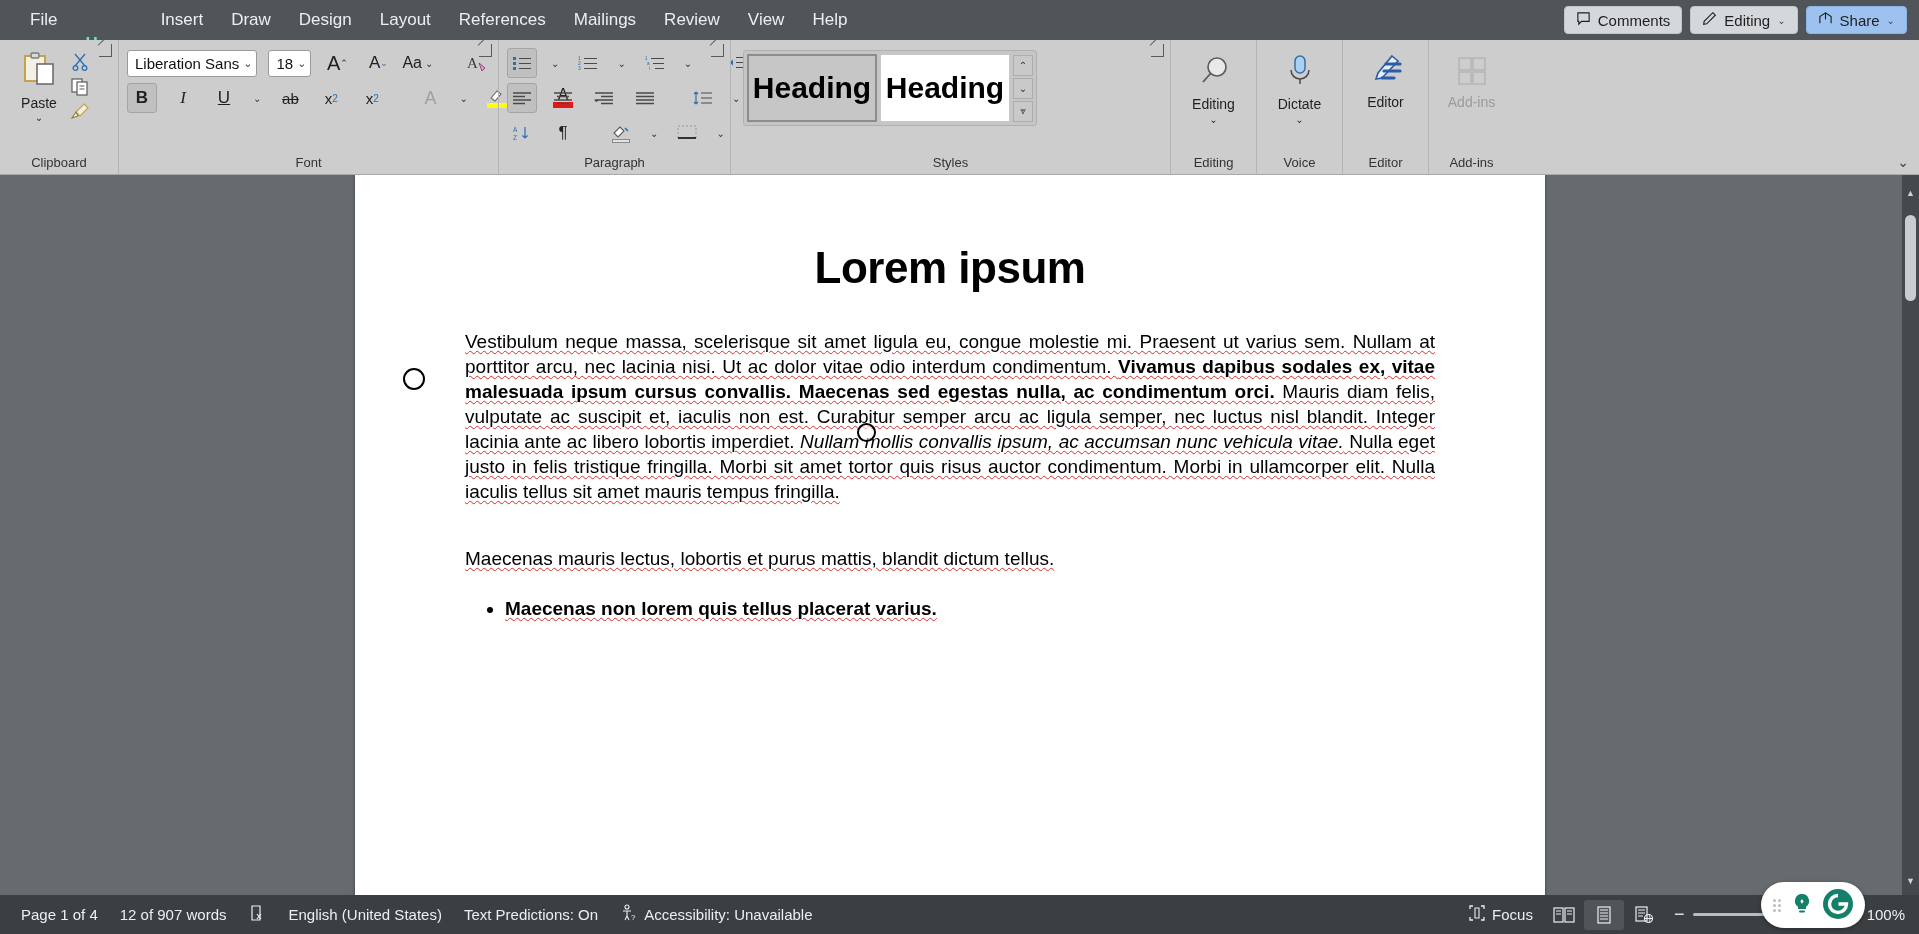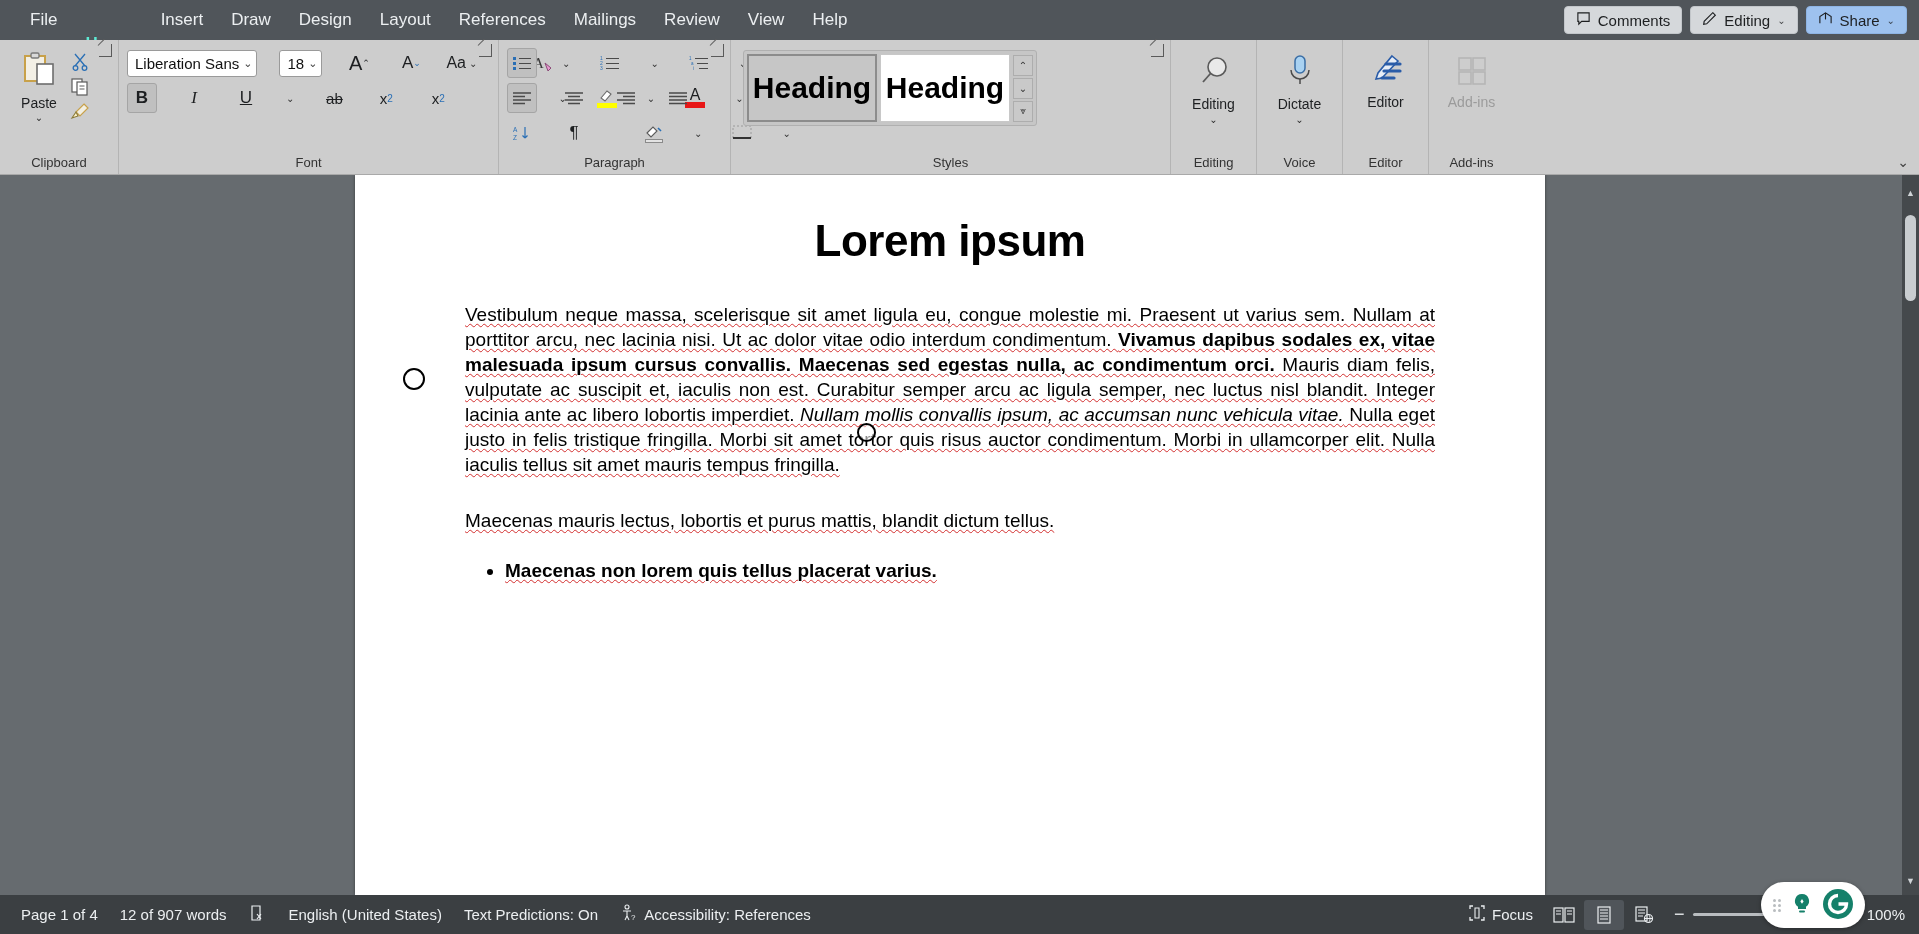--- a/index.html
+++ b/index.html
@@ -65,21 +65,21 @@
     width: 62px; display: flex; flex-direction: column; align-items: center;
     padding-top: 2px; gap: 1px;
   }
   .paste-label { font-size: 14px; color: #1d1f21; }
   .clip-small { display: flex; flex-direction: column; gap: 5px; padding-top: 4px; }
   .ic { display: flex; align-items: center; justify-content: center; }
 
   
   .font-group { width: 380px; }
   .font-rows { display: flex; flex-direction: column; gap: 5px; width: 100%; }
-  .frow { display: flex; align-items: center; gap: 22px; justify-content: space-between; }
+  .frow { display: flex; align-items: center; gap: 11px; justify-content: space-between; }
   .combo {
     height: 27px; background: #fff; border: 1px solid #9a9a9a; border-radius: 3px;
     display: flex; align-items: center; padding: 0 4px 0 7px; font-size: 15px; color: #111;
   }
   .combo .cv { flex: 1; overflow: hidden; white-space: nowrap; }
   .combo .cc { font-size: 11px; color: #444; padding-left: 4px; }
   .fbtn {
     min-width: 30px; height: 30px; display: flex; align-items: center; justify-content: center;
     border-radius: 3px; font-size: 17px; color: #1d1f21;
   }
@@ -126,32 +126,32 @@
 
   
   .docarea { flex: 1; background: #666b6f; position: relative; overflow: hidden; }
   .page {
     position: absolute; left: 355px; top: 0px; width: 1190px; height: 720px;
     background: #fff; box-shadow: 0 0 3px rgba(0,0,0,.45);
   }
   .page-inner { padding: 28px 110px 0 110px; }
   .doc-title {
     text-align: center; font-size: 44px; font-weight: bold; color: #000;
-    letter-spacing: -.5px; margin-top: 13px;
+    letter-spacing: -.5px; margin-top: 40px;
   }
   .doc-h2 {
     margin-top: 58px; font-size: 31px; font-weight: bold; color: #000;
     line-height: 1.14; text-align: left;
   }
   .sel { background: #c6c6c6; }
   .body-p {
     margin-top: 36px; font-size: 19px; line-height: 1.32; color: #000;
     text-align: justify;
   }
-  .body-p.tight { margin-top: 30px; }
+  .body-p.tight { margin-top: 41px; }
   .b { font-weight: bold; }
   .i { font-style: italic; }
   .sq {
     text-decoration: underline;
     text-decoration-style: wavy;
     text-decoration-color: #d32f2f;
     text-decoration-thickness: 1px;
     text-underline-offset: 2px;
   }
   ul.doc-list { margin: 26px 0 0 40px; }
@@ -650,21 +650,21 @@
         <span>Text Predictions: On</span>
       </div>
     <div class="sitem">
       <span>
         <svg width="18" height="18" viewBox="0 0 18 18">
             <circle cx="7" cy="3" r="2" fill="none" stroke="#eceff1" stroke-width="1.1"></circle>
             <path d="M3 7h8M7 7v5M7 12l-2 4M7 12l2 4" stroke="#eceff1" stroke-width="1.1" fill="none"></path>
             <text x="11" y="16" font-size="8" fill="#eceff1">?</text>
           </svg>
       </span>
-      <span>Accessibility: References</span>
+      <span>Accessibility: Unavailable</span>
     </div>
 
     <div class="sright">
       <div class="sitem">
         <span>
           <svg width="18" height="18" viewBox="0 0 18 18">
               <path d="M2 5V2h3M16 5V2h-3M2 13v3h3M16 13v3h-3" fill="none" stroke="#eceff1" stroke-width="1.3"></path>
               <path d="M7 4h4v10H7z" fill="none" stroke="#eceff1" stroke-width="1.1"></path>
             </svg>
         </span>

